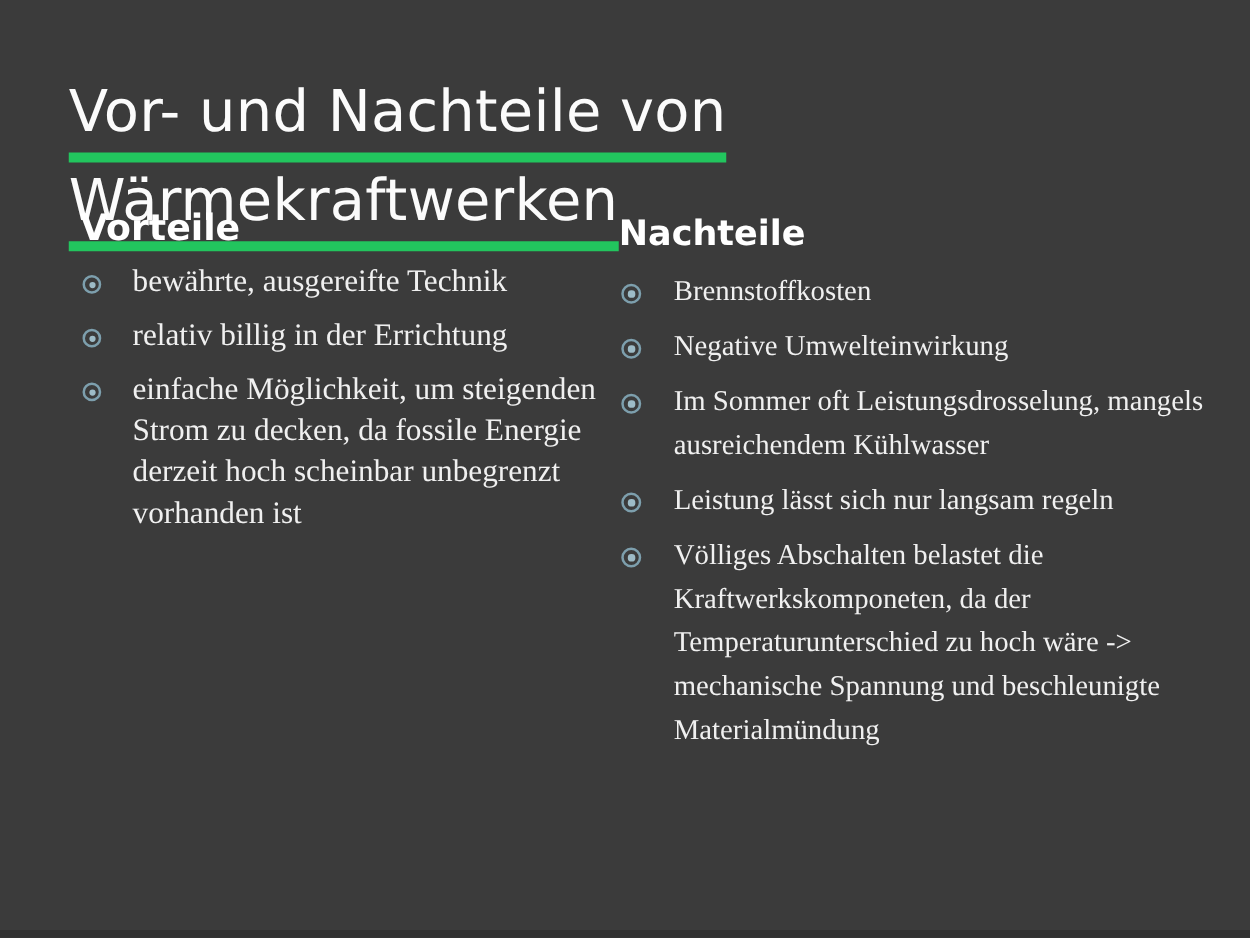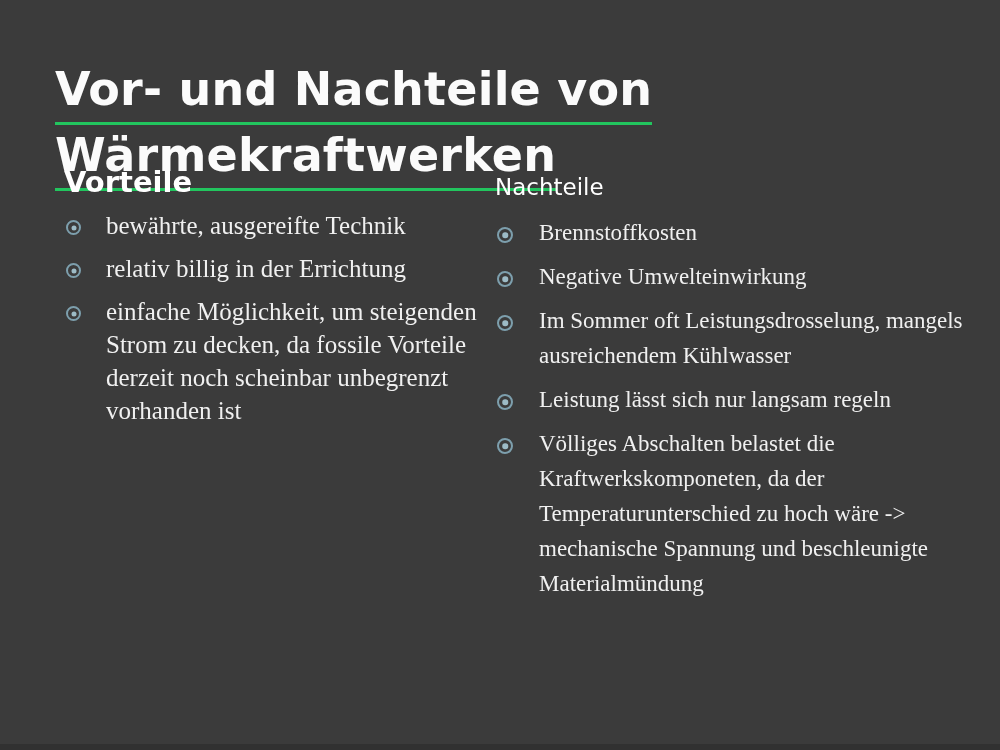--- a/index.html
+++ b/index.html
@@ -41,23 +41,22 @@
     line-height: 60px;
     font-weight: 400;
     letter-spacing: 0.2px;
     color: #fbfbfb;
   }
   .slide-title .tline {
     display: block;
   }
   .slide-title .tline > span {
     display: inline-block;
-    border-bottom: 3px solid #22c55e;
+    border-bottom: 8px solid #22c55e;
     padding-bottom: 3px;
-    font-weight: bold;
   }
 
   
   .columns {
     position: absolute;
     left: 0;
     top: 165px;
     width: 1000px;
     display: flex;
     align-items: flex-start;
@@ -83,23 +82,23 @@
     font-weight: bold;
     color: #ffffff;
     margin: 0 0 10px 0;
   }
   .col-left .col-heading {
     font-size: 29px;
     line-height: 34px;
     padding-left: 4px;
   }
   .col-right .col-heading {
-    font-size: 23px;
+    font-size: 28px;
     line-height: 36px;
-    font-weight: 400;
+    font-weight: 700;
     padding-left: 4px;
   }
 
   .bullet-list {
     list-style: none;
     margin: 0;
     padding: 0;
     font-family: Liberation Serif, serif;
   }
 
@@ -181,21 +180,21 @@
         <li class="bullet-item">
           <span class="bullet-marker"></span>
           <span class="bullet-text">bewährte, ausgereifte Technik</span>
         </li>
         <li class="bullet-item">
           <span class="bullet-marker"></span>
           <span class="bullet-text">relativ billig in der Errichtung</span>
         </li>
         <li class="bullet-item">
           <span class="bullet-marker"></span>
-          <span class="bullet-text">einfache Möglichkeit, um steigenden Strom zu decken, da fossile Vorteile derzeit noch scheinbar unbegrenzt vorhanden ist</span>
+          <span class="bullet-text">einfache Möglichkeit, um steigenden Strom zu decken, da fossile Energie derzeit hoch scheinbar unbegrenzt vorhanden ist</span>
         </li>
       </ul>
     </div>
 
     <div class="col col-right">
       <h2 class="col-heading">Nachteile</h2>
       <ul class="bullet-list">
         <li class="bullet-item">
           <span class="bullet-marker"></span>
           <span class="bullet-text">Brennstoffkosten</span>

